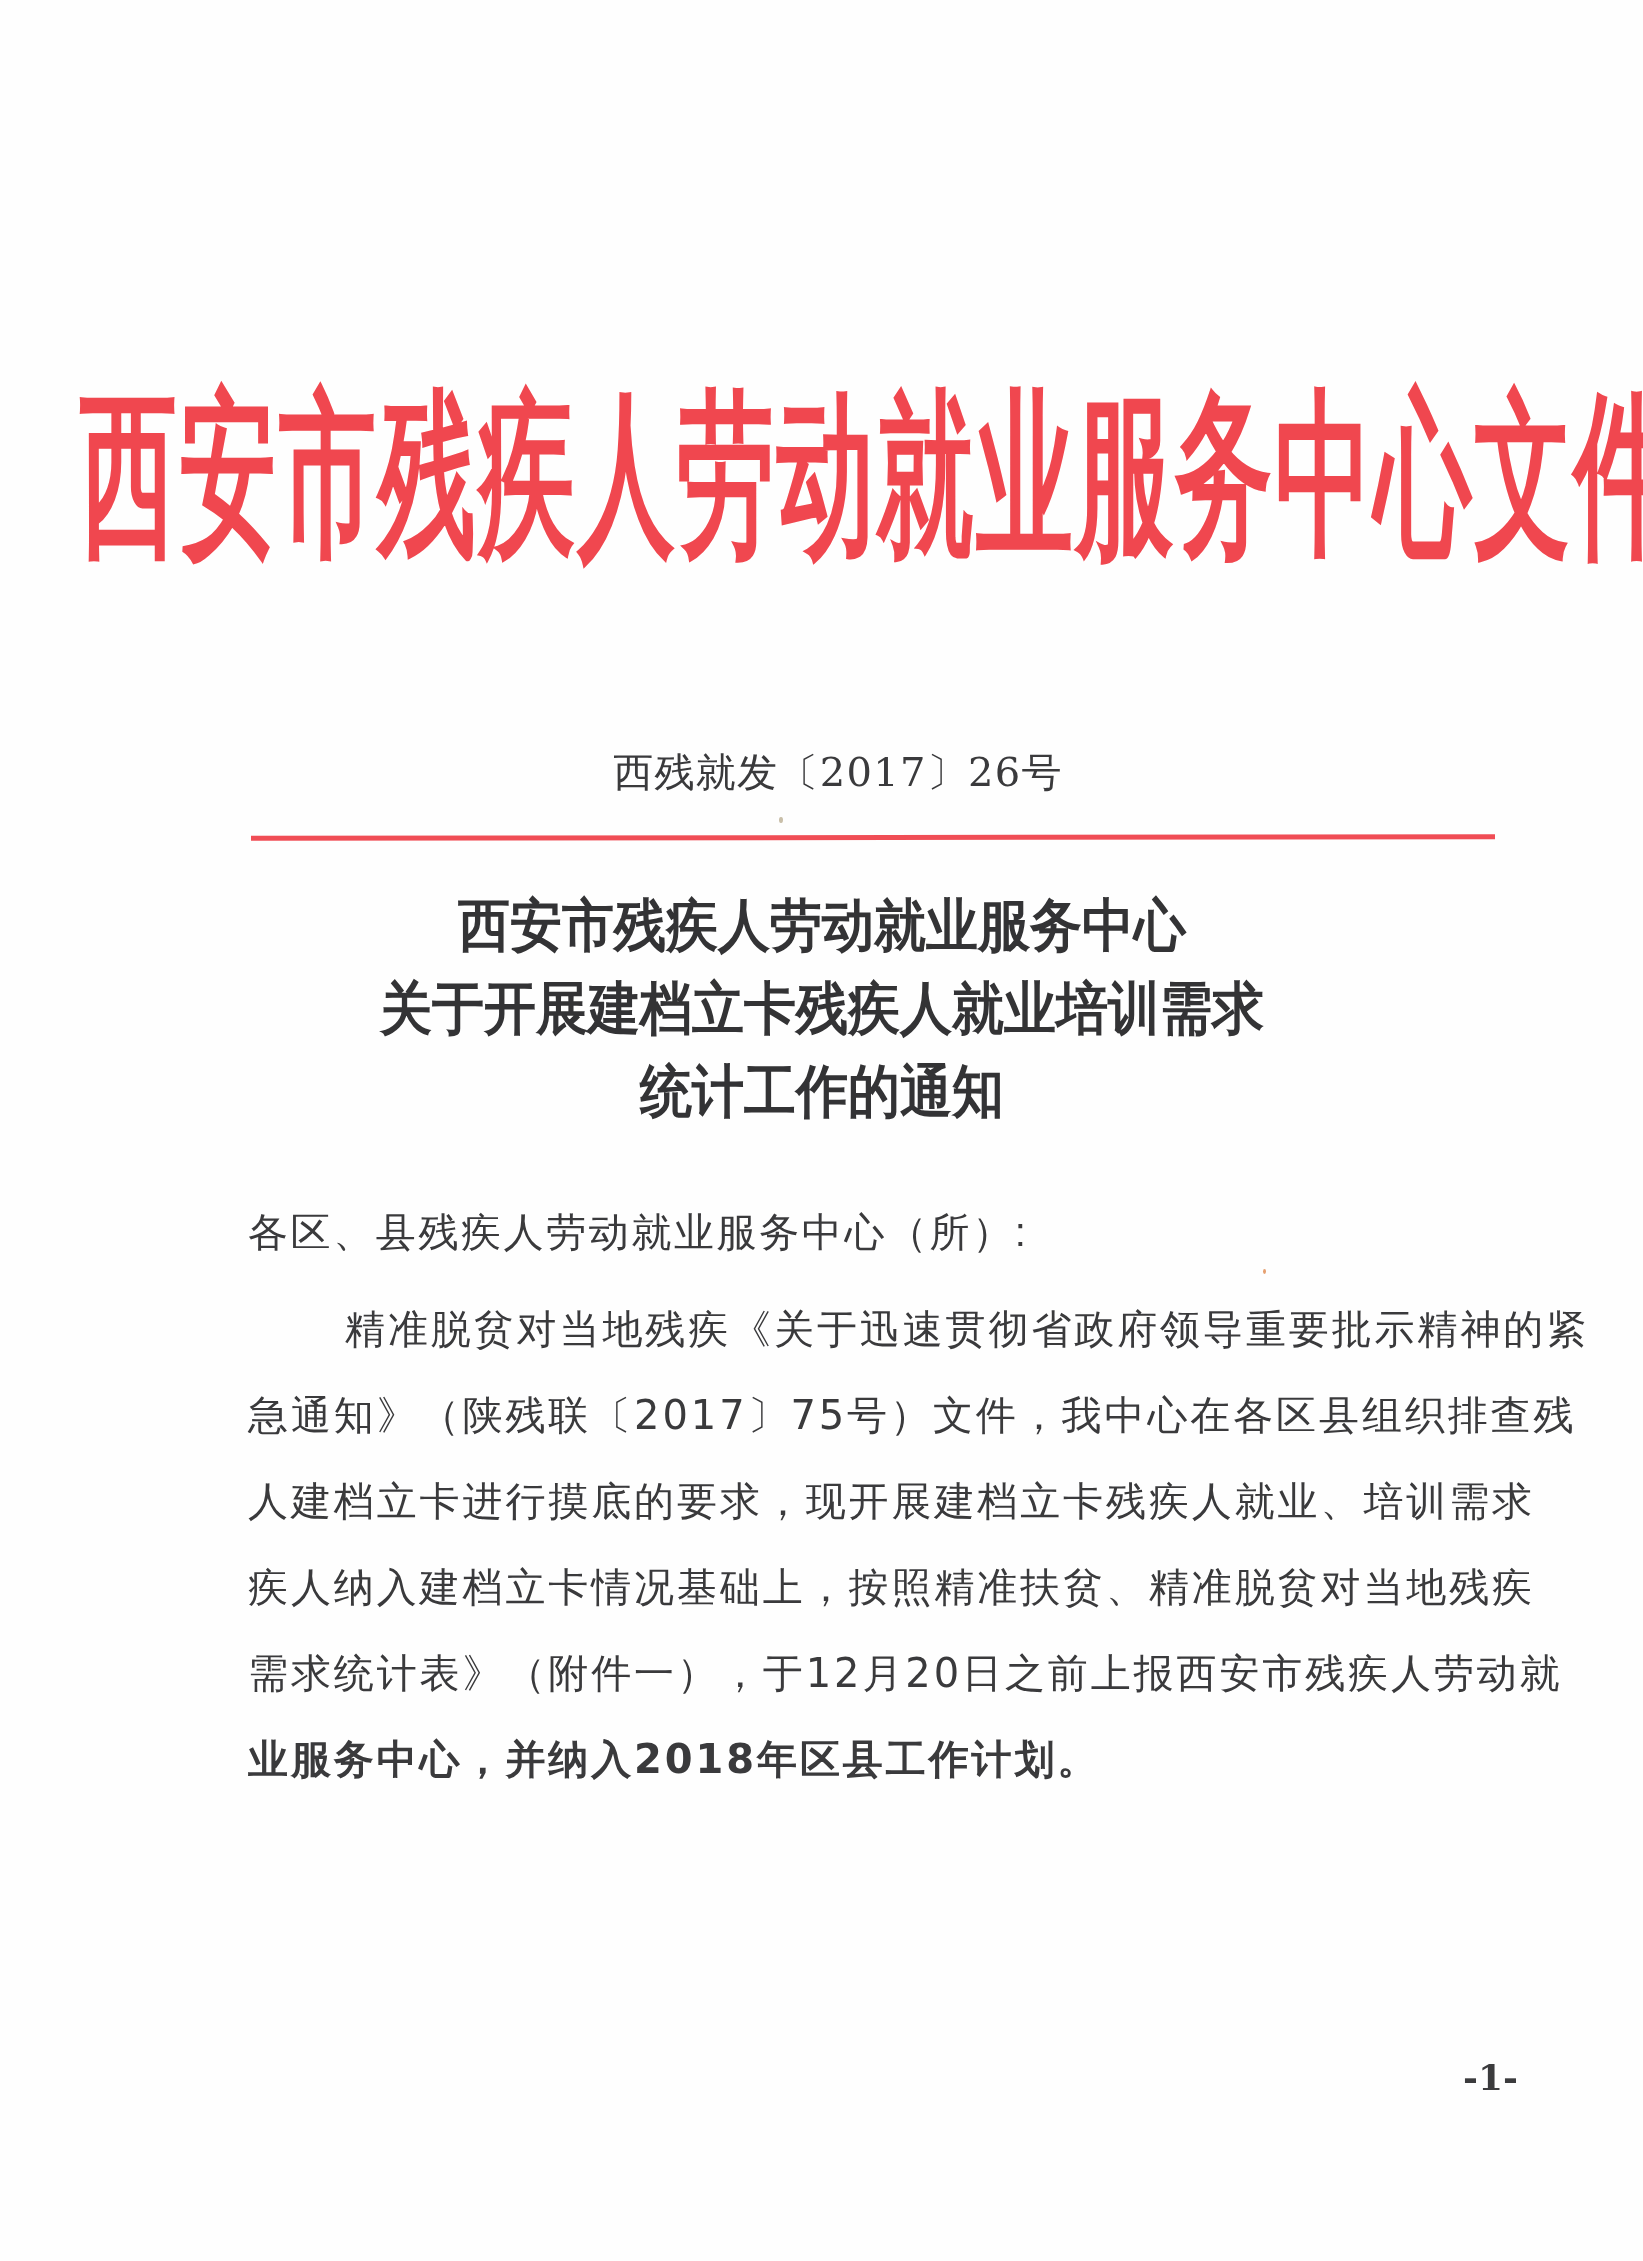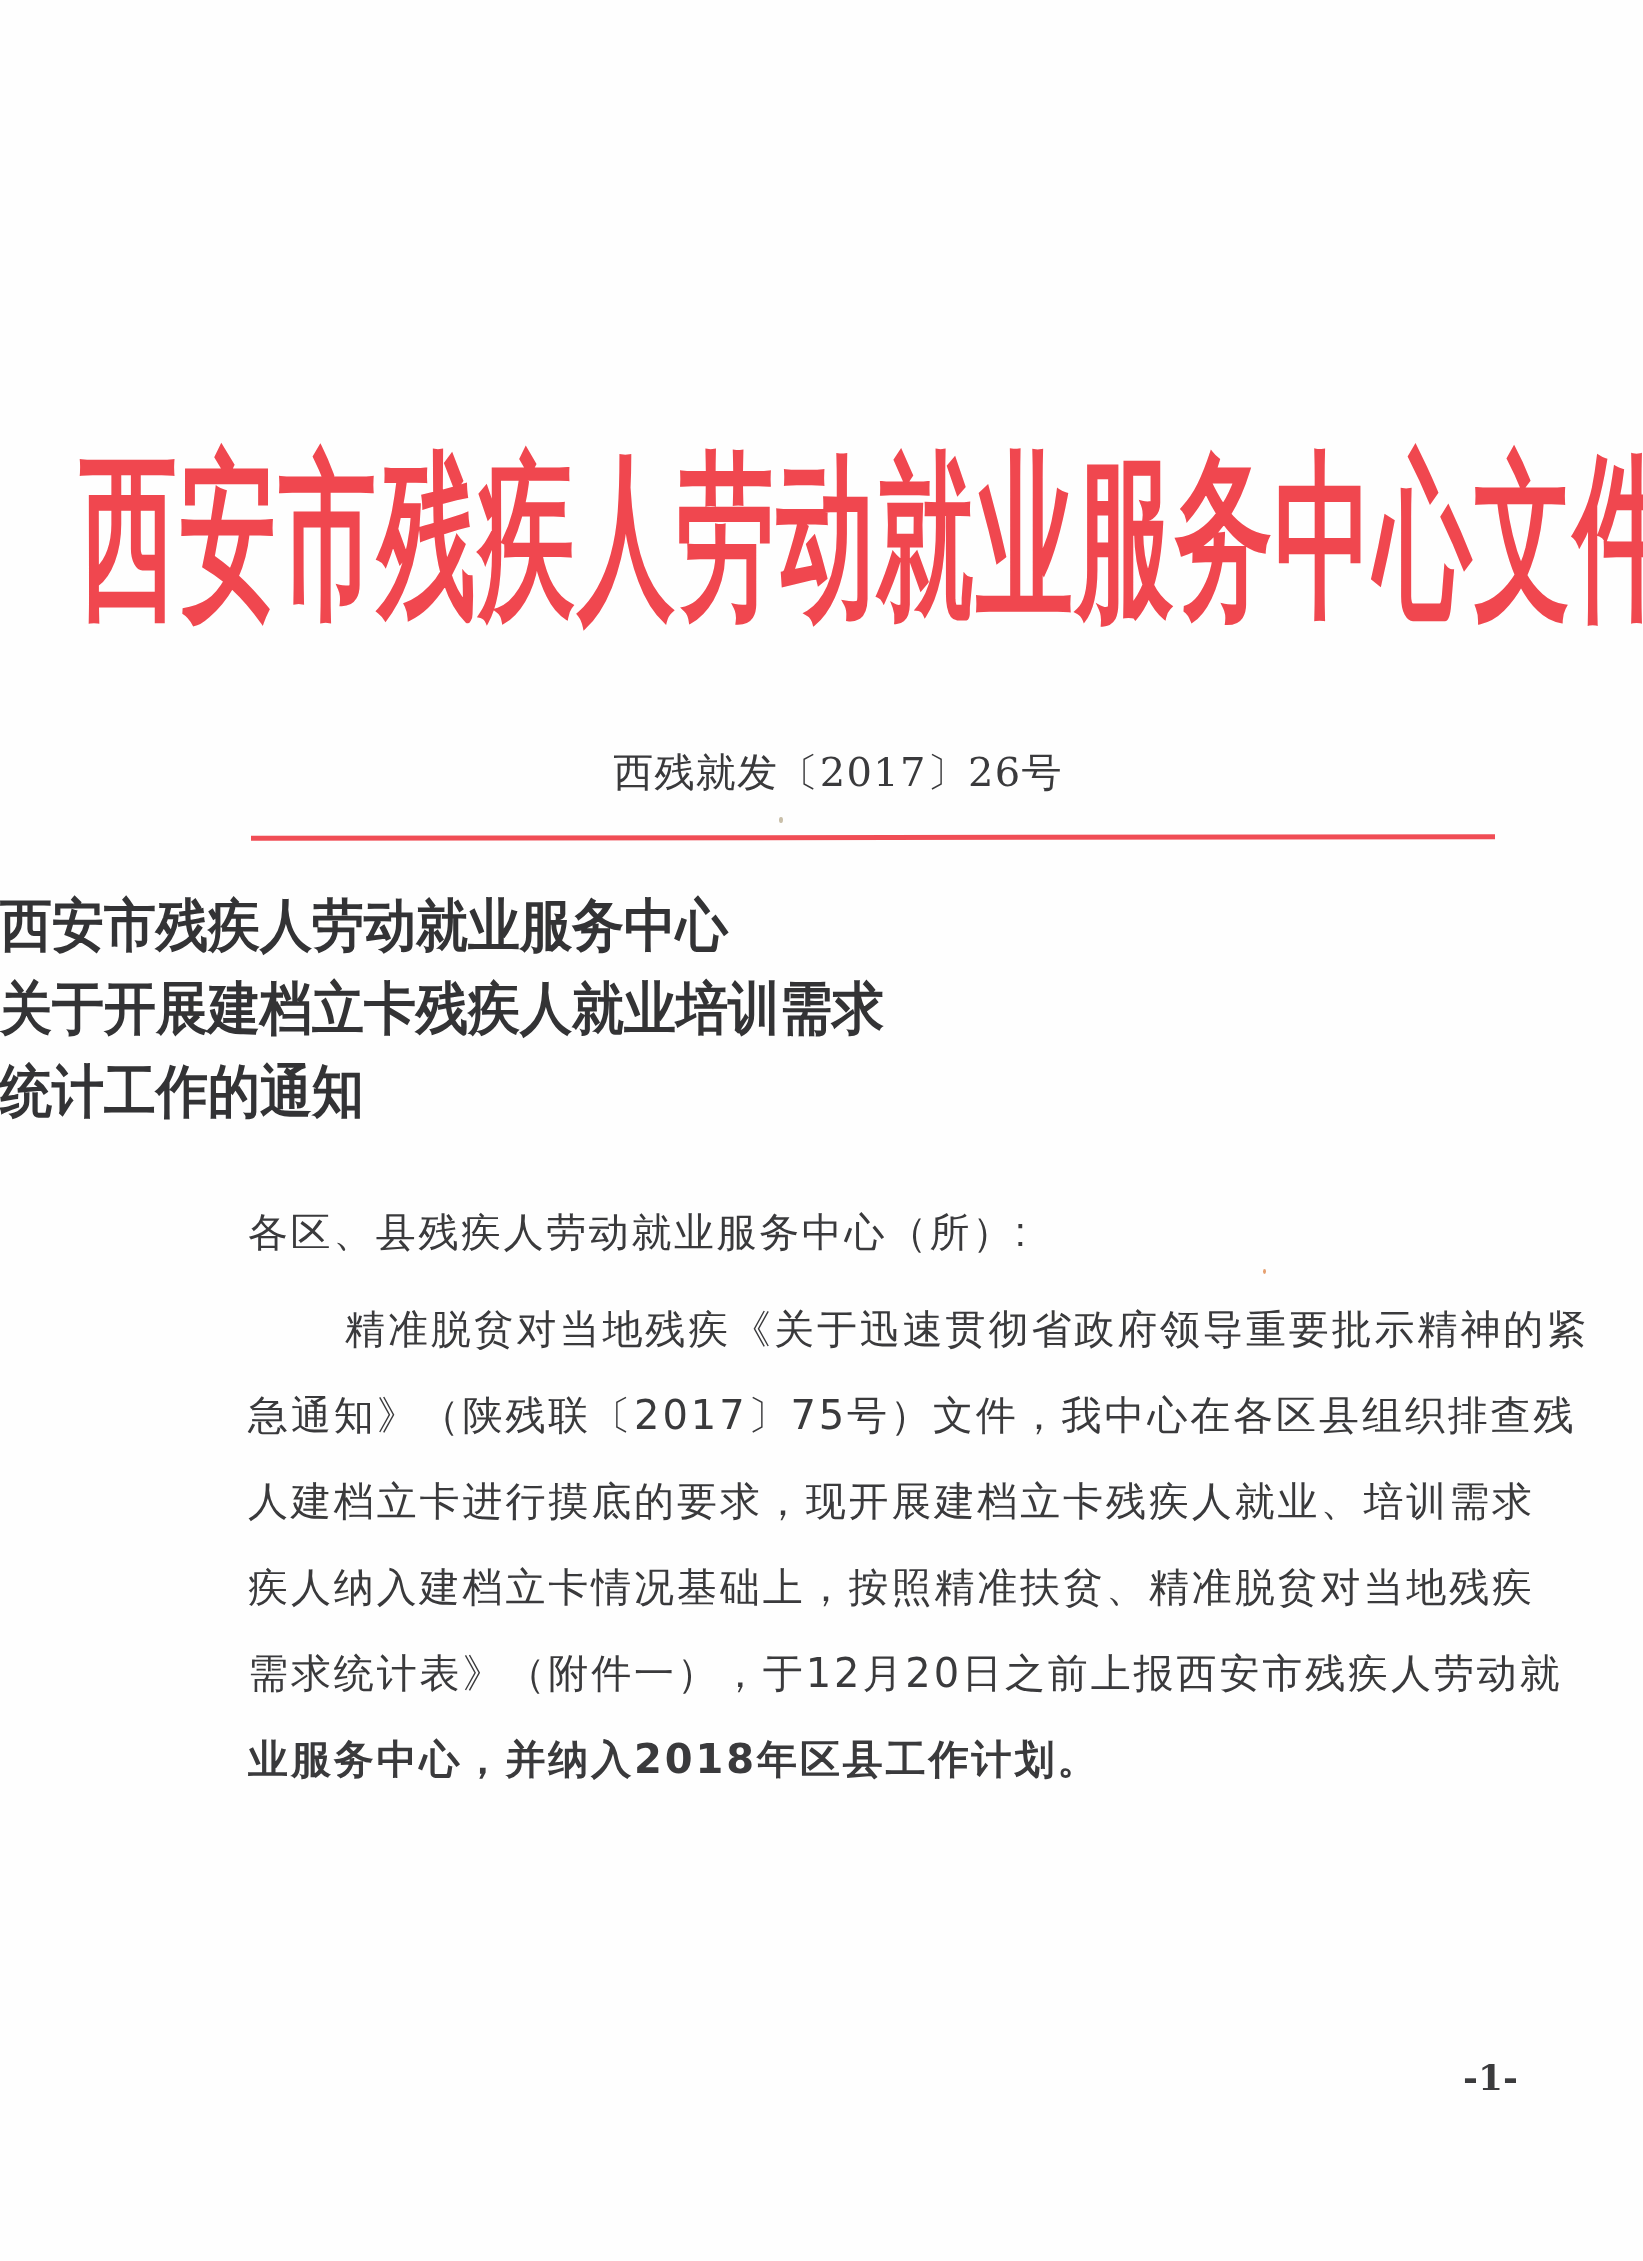--- a/index.html
+++ b/index.html
@@ -21,21 +21,21 @@
       height: 2261px;
       background: #fefefe;
     }
     .red-header {
       position: absolute;
       left: 348px;
       top: 413px;
       width: 1057px;
       height: 193px;
       display: flex;
-      align-items: flex-end;
+      align-items: flex-start;
       justify-content: center;
     }
     .red-header span {
       display: inline-block;
       color: #f0474f;
       font-family: "DejaVu Sans", sans-serif;
       font-size: 97px;
       font-weight: bold;
       letter-spacing: 2.6px;
       transform: scaleY(1.85);
@@ -61,21 +61,21 @@
       width: 1244px;
       height: 5.2px;
       background: #f04d55;
       transform: rotate(-0.07deg);
     }
     .heading {
       position: absolute;
       left: 0;
       top: 883px;
       width: 1644px;
-      text-align: left;
+      text-align: center;
       color: #333335;
       font-family: "DejaVu Serif", serif;
       font-weight: bold;
       font-size: 52px;
       line-height: 83px;
     }
     .heading div {
       white-space: nowrap;
       transform: scaleY(1.1);
     }

